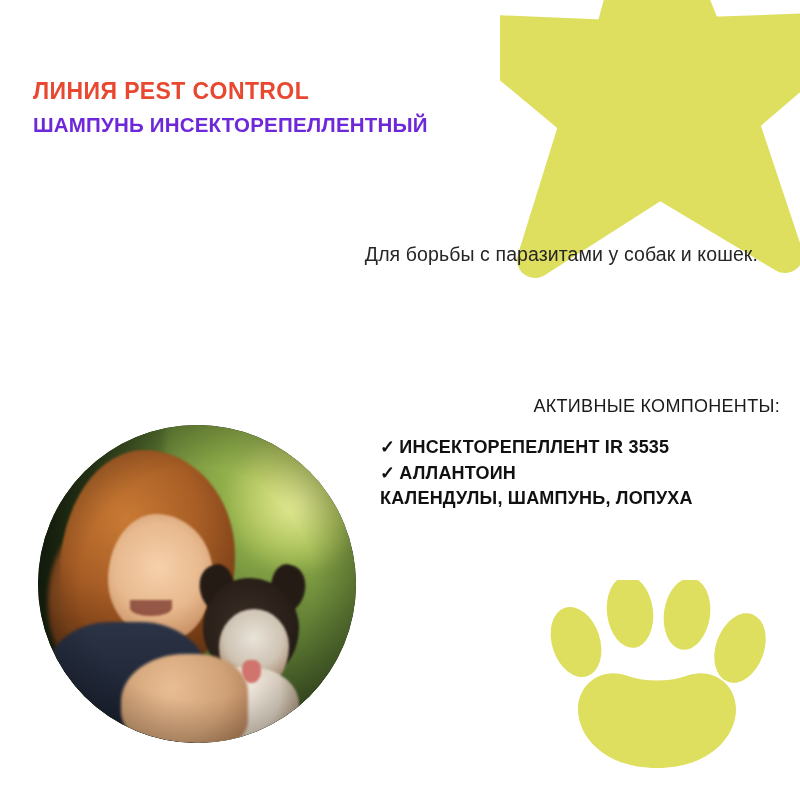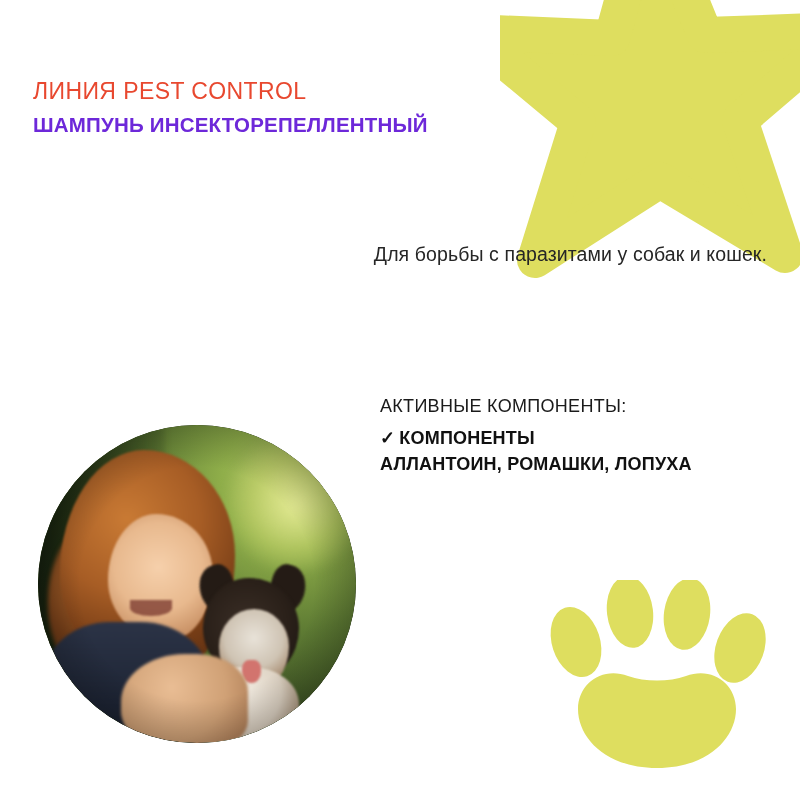--- a/index.html
+++ b/index.html
@@ -44,61 +44,62 @@
   .paw-wrap svg { display: block; width: 100%; height: 100%; }
 
   
   .headings {
     position: absolute;
     left: 33px;
     top: 78px;
   }
   .line-title {
     font-size: 23px;
-    font-weight: normal;
+    font-weight: bold;
     color: #e8482f;
     letter-spacing: 0.4px;
     line-height: 1.15;
     margin: 0 0 9px 0;
     white-space: nowrap;
   }
   .product-title {
     font-size: 20.5px;
     font-weight: bold;
     color: #6d28d9;
     letter-spacing: 0.2px;
     line-height: 1.15;
     margin: 0;
     white-space: nowrap;
   }
 
   
   .subtitle {
     position: absolute;
-    right: 33px;
+    right: 42px;
     top: 243px;
     font-size: 19.5px;
     color: #262626;
     letter-spacing: 0.1px;
     white-space: nowrap;
   }
 
   
   .components {
     position: absolute;
     left: 380px;
     top: 396px;
     width: 400px;
   }
   .components-title {
     font-size: 18px;
     color: #1a1a1a;
     letter-spacing: 0.3px;
-    margin: 0 0 8px 0;
+    margin: 0 0 17px 0;
     line-height: 1.2;
+    text-align: right;
   }
   .components-list {
     list-style: none;
     margin: 0;
     padding: 0;
   }
   .components-list li {
     font-size: 18px;
     font-weight: bold;
     color: #111111;
@@ -284,24 +285,27 @@
     <div class="line-title">ЛИНИЯ PEST CONTROL</div>
     <div class="product-title">ШАМПУНЬ ИНСЕКТОРЕПЕЛЛЕНТНЫЙ</div>
   </div>
 
   <div class="subtitle">Для борьбы с паразитами у собак и кошек.</div>
 
   <div class="components">
     <div class="components-title">АКТИВНЫЕ КОМПОНЕНТЫ:</div>
     <ul class="components-list">
       <li>
-        <span class="check">✓</span><span>КОМПОНЕНТЫ</span>
+        <span class="check">✓</span><span>ИНСЕКТОРЕПЕЛЛЕНТ IR 3535</span>
       </li>
       <li>
-        <span>АЛЛАНТОИН, РОМАШКИ, ЛОПУХА</span>
+        <span class="check">✓</span><span>АЛЛАНТОИН</span>
+      </li>
+      <li>
+        <span>КАЛЕНДУЛЫ, ШАМПУНЬ, ЛОПУХА</span>
       </li>
     </ul>
   </div>
 
   <div class="photo-circle">
     <div class="photo-inner">
       <div class="ph-bg"></div>
       <div class="ph-sun"></div>
       <div class="ph-dark-left"></div>
       <div class="ph-hair2"></div>

